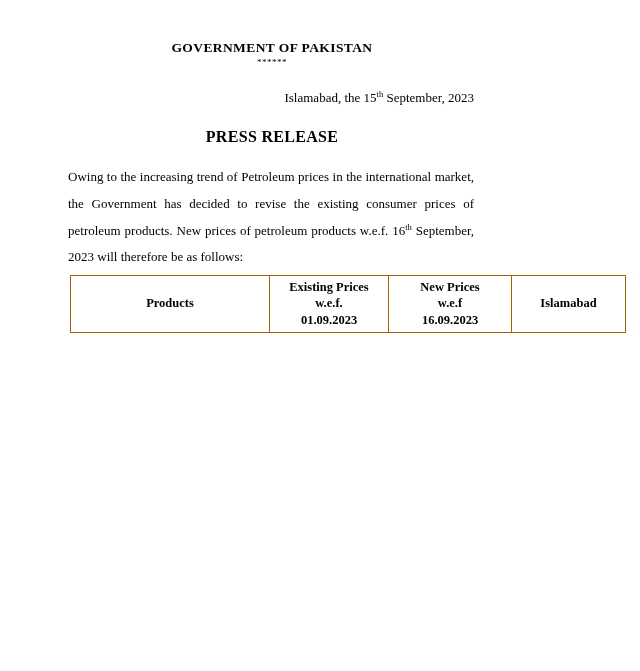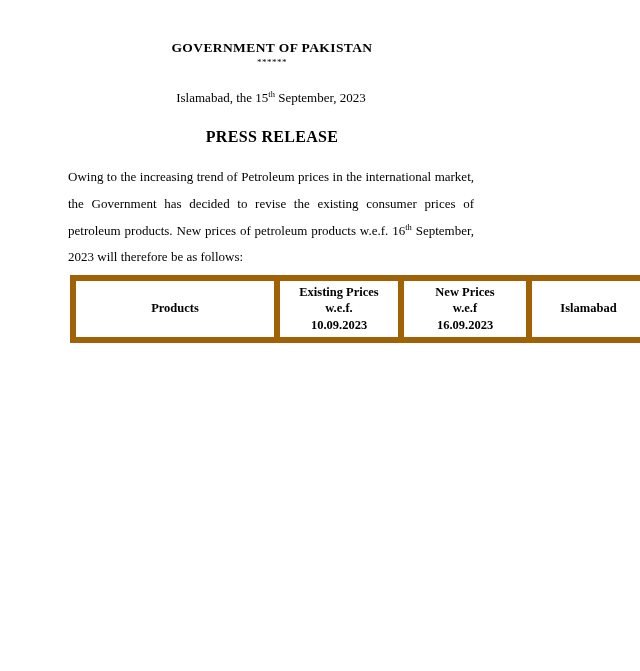--- a/index.html
+++ b/index.html
@@ -35,21 +35,21 @@
     font-size: 13.5px;
     letter-spacing: 0.4px;
     margin-top: 2px;
   }
   .header .stars {
     font-size: 9px;
     letter-spacing: 0.5px;
     margin-top: 1px;
   }
   .dateline {
-    text-align: center;
+    text-align: right;
     font-size: 13px;
     margin-top: 22px;
     padding-right: 2px;
   }
   .dateline sup {
     font-size: 8.5px;
     vertical-align: super;
   }
   .press-release {
     text-align: center;
@@ -78,21 +78,21 @@
   }
   table.price-table {
     border-collapse: collapse;
     width: 503px;
     margin-top: 4px;
     margin-left: 2px;
     table-layout: fixed;
   }
   table.price-table th,
   table.price-table td {
-    border: 6px solid #a16207;
+    border: 1px solid #a16207;
     font-size: 12.5px;
     padding: 2px 6px;
   }
   table.price-table th {
     font-weight: bold;
     text-align: center;
     vertical-align: middle;
     line-height: 1.35;
     height: 52px;
   }
@@ -141,21 +141,21 @@
 
   <table class="price-table">
     <thead>
       <tr>
         <th class="col-products">
           <span class="th-sub">Products</span>
         </th>
         <th class="col-existing">
           <span class="th-sub">Existing Prices</span>
           <span class="th-sub">w.e.f.</span>
-          <span class="th-sub">10.09.2023</span>
+          <span class="th-sub">01.09.2023</span>
         </th>
         <th class="col-new">
           <span class="th-sub">New Prices</span>
           <span class="th-sub">w.e.f</span>
           <span class="th-sub">16.09.2023</span>
         </th>
         <th class="col-increase">
           <span class="th-sub">Islamabad</span>
         </th>
       </tr>

